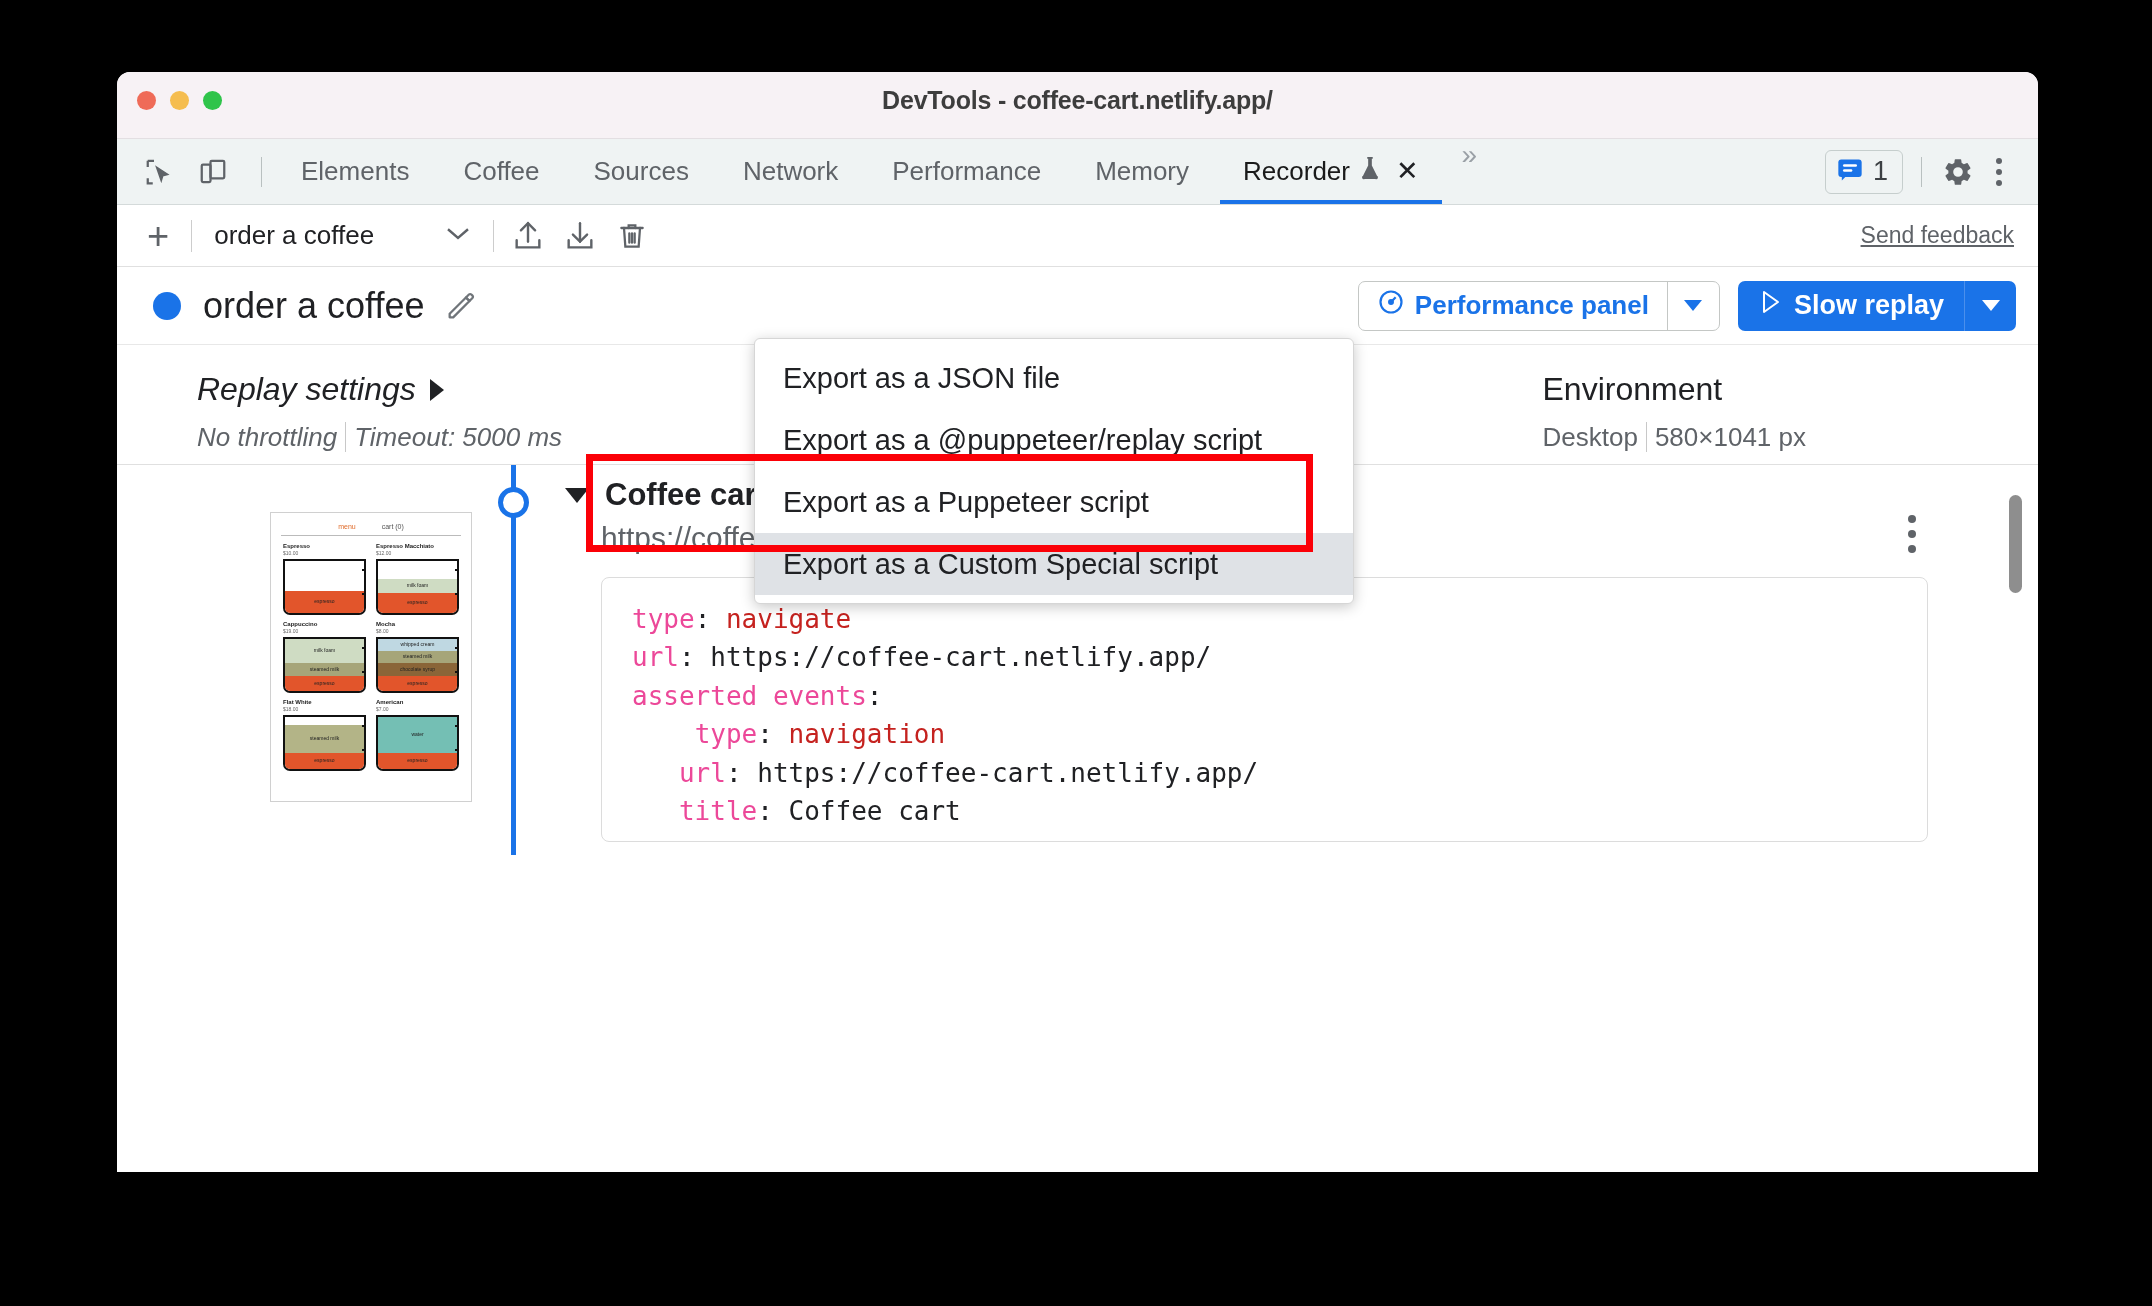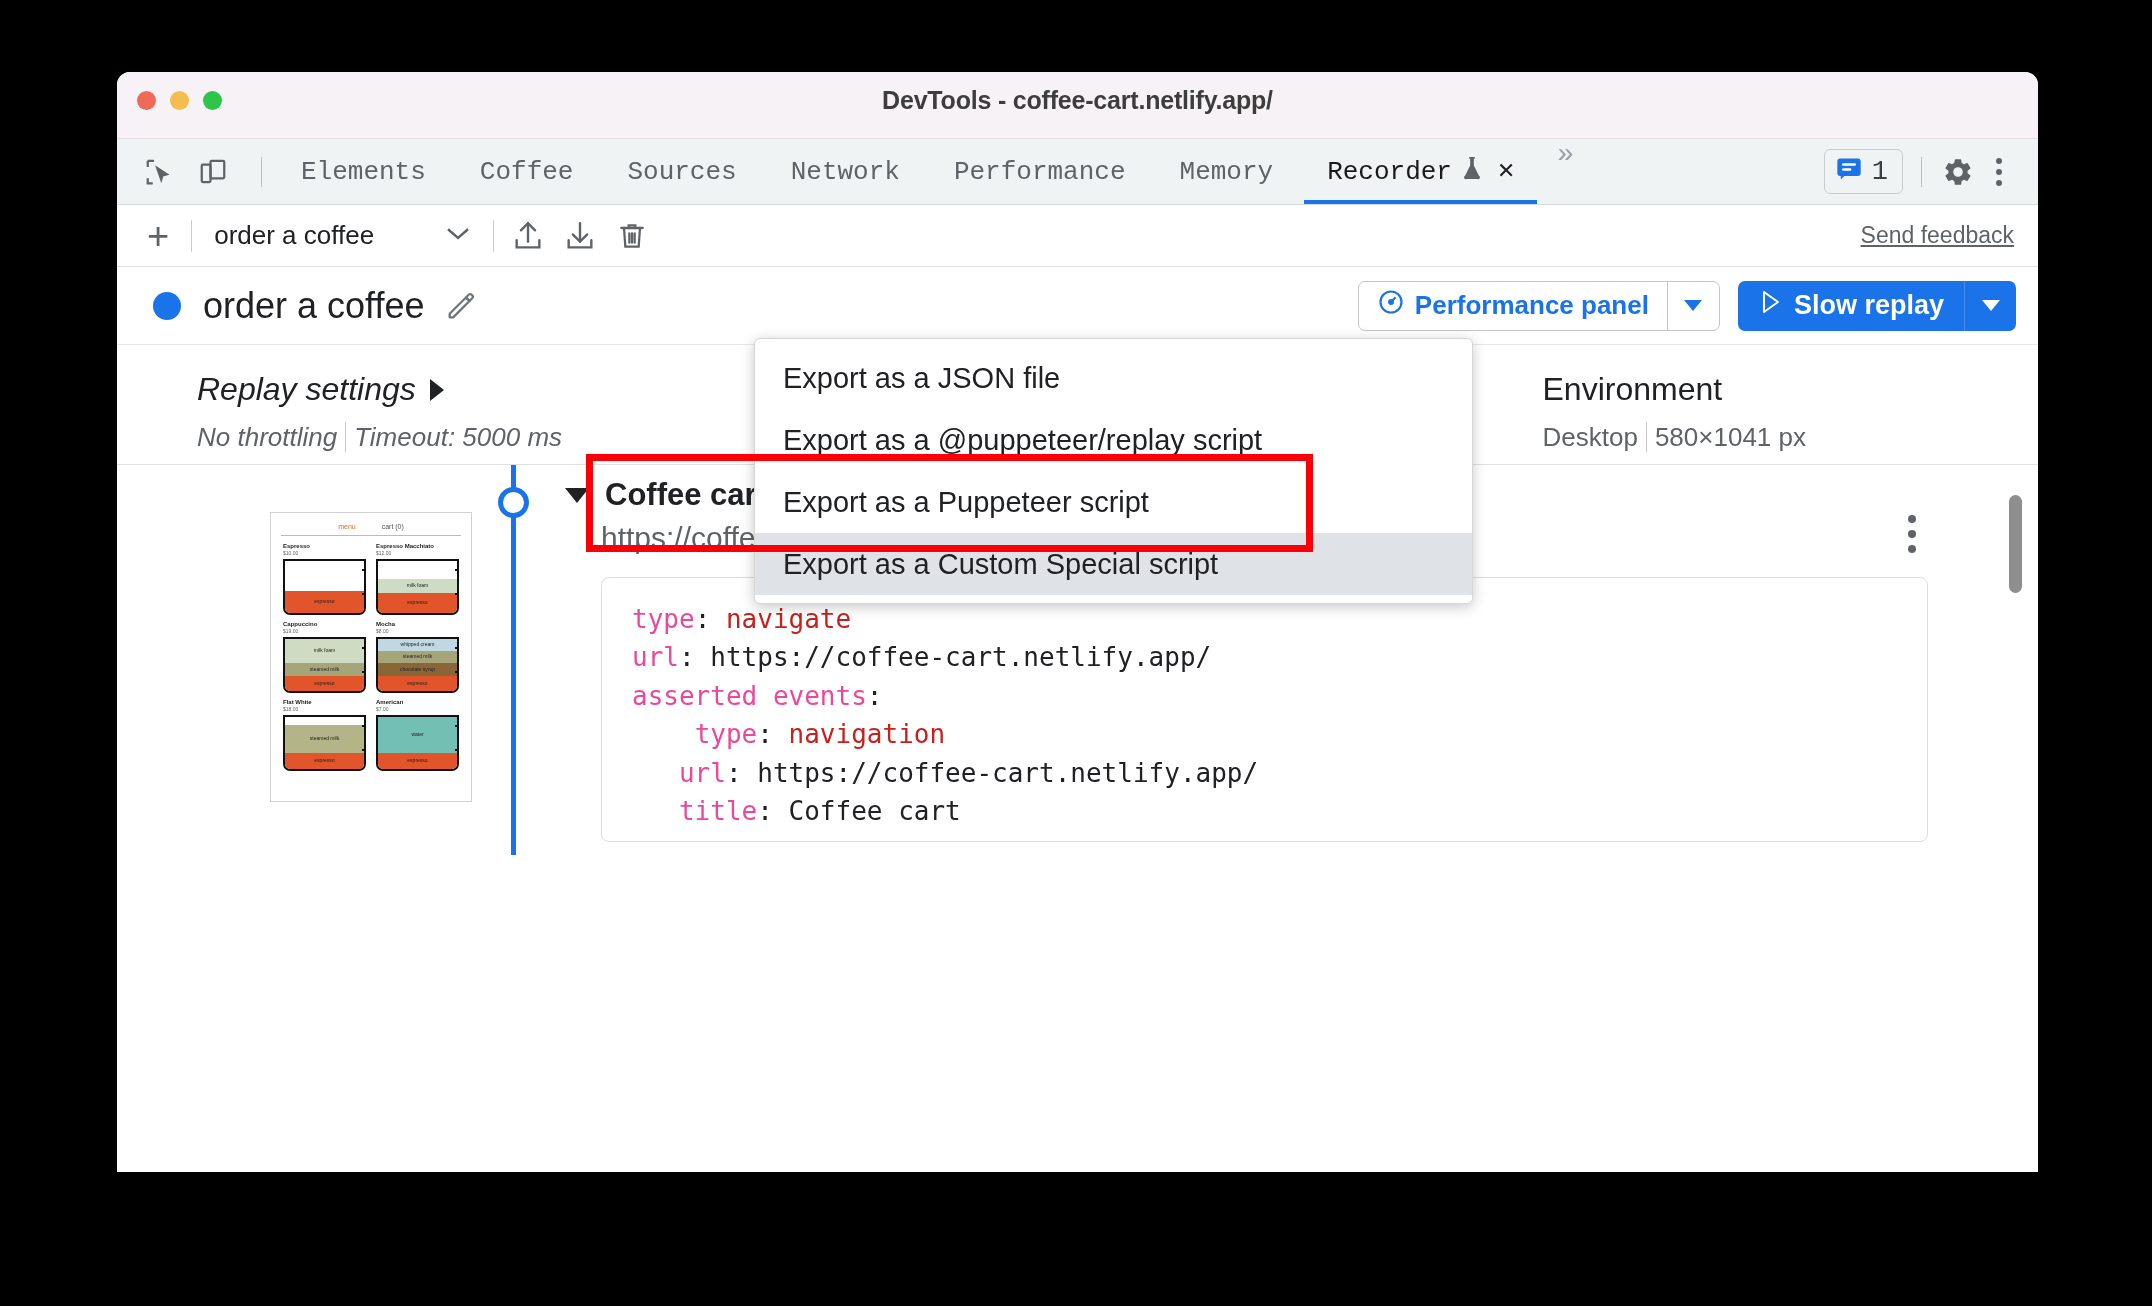--- a/index.html
+++ b/index.html
@@ -40,21 +40,21 @@
     font-size: 25px; font-weight: bold; color: #3d3d3d;
     letter-spacing: -0.2px;
   }
 
   
   .tabbar {
     position: relative;
     height: 66px;
     background: #eff3f3;
     border-bottom: 1px solid #d4dada;
-    display: flex; align-items: center; font-family: Liberation Mono, monospace;
+    display: flex; align-items: center;
   }
   .tb-icons { display: flex; align-items: center; padding-left: 24px; gap: 18px; }
   .tb-icon { width: 36px; height: 36px; display:flex; align-items:center; justify-content:center; cursor: pointer; }
   .tb-sep { width: 1px; height: 30px; background: #b9c0c0; margin: 0 12px; }
 
   .tabs { display: flex; align-items: stretch; height: 100%; }
   .tab {
     display: flex; align-items: center; gap: 9px;
     padding: 0 27px;
     font-size: 26px; color: #5f6368;
@@ -210,21 +210,21 @@
   .vr { color: #c5221f; }
 
   
   .scrollbar-track { position: absolute; right: 6px; top: 8px; bottom: 0; width: 16px; }
   .scrollbar-thumb { position: absolute; right: 10px; top: 22px; width: 13px; height: 98px; border-radius: 7px; background: #8e8e8e; }
 
   
   .dropdown {
     position: absolute;
     left: 637px; top: 266px;
-    width: 719px;
+    width: 600px;
     background: #fff;
     border: 1px solid #d6d6d6;
     border-radius: 6px;
     box-shadow: 0 3px 14px rgba(0,0,0,.22);
     padding: 8px 0;
     z-index: 40;
   }
   .menu-item {
     height: 62px; display: flex; align-items: center;
     padding: 0 28px; font-size: 29px; color: #202124;

